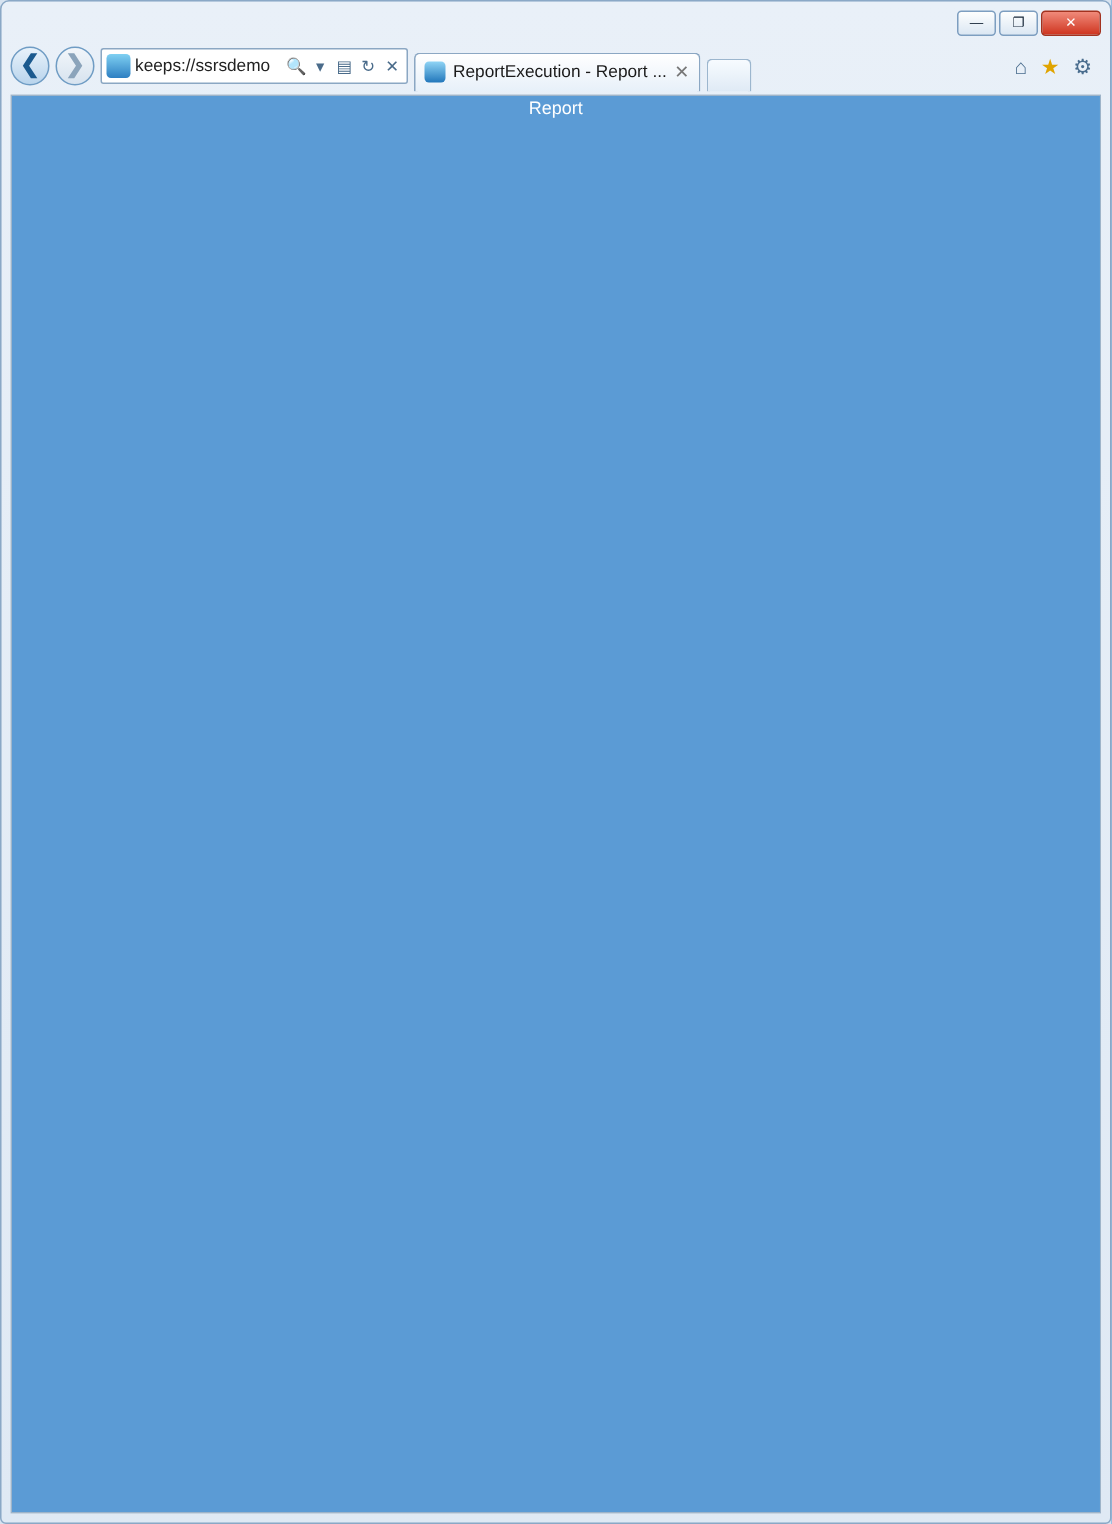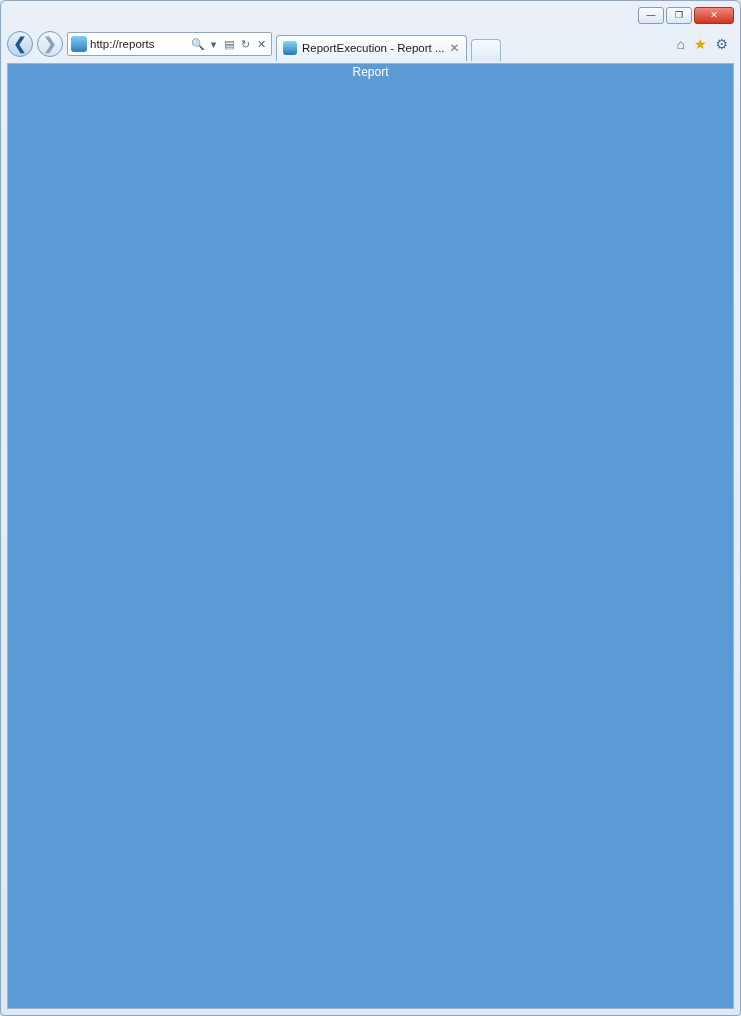--- a/index.html
+++ b/index.html
@@ -201,21 +201,21 @@
       <div class="winbtn">❐</div>
       <div class="winbtn close">✕</div>
     </div>
   </div>
 
   <div class="navbar">
     <div class="navback">❮</div>
     <div class="navfwd">❯</div>
     <div class="addrbar">
       <div class="addr-ico"></div>
-      <div class="addr-text">http://reports</div>
+      <div class="addr-text">keeps://ssrsdemo</div>
       <div class="addr-btn">🔍</div>
       <div class="addr-btn">▾</div>
       <div class="addr-btn">▤</div>
       <div class="addr-btn">↻</div>
       <div class="addr-btn">✕</div>
     </div>
     <div class="tab">
       <div class="favicon"></div>
       <div class="tabtitle">ReportExecution - Report ...</div>
       <div class="tabclose">✕</div>

